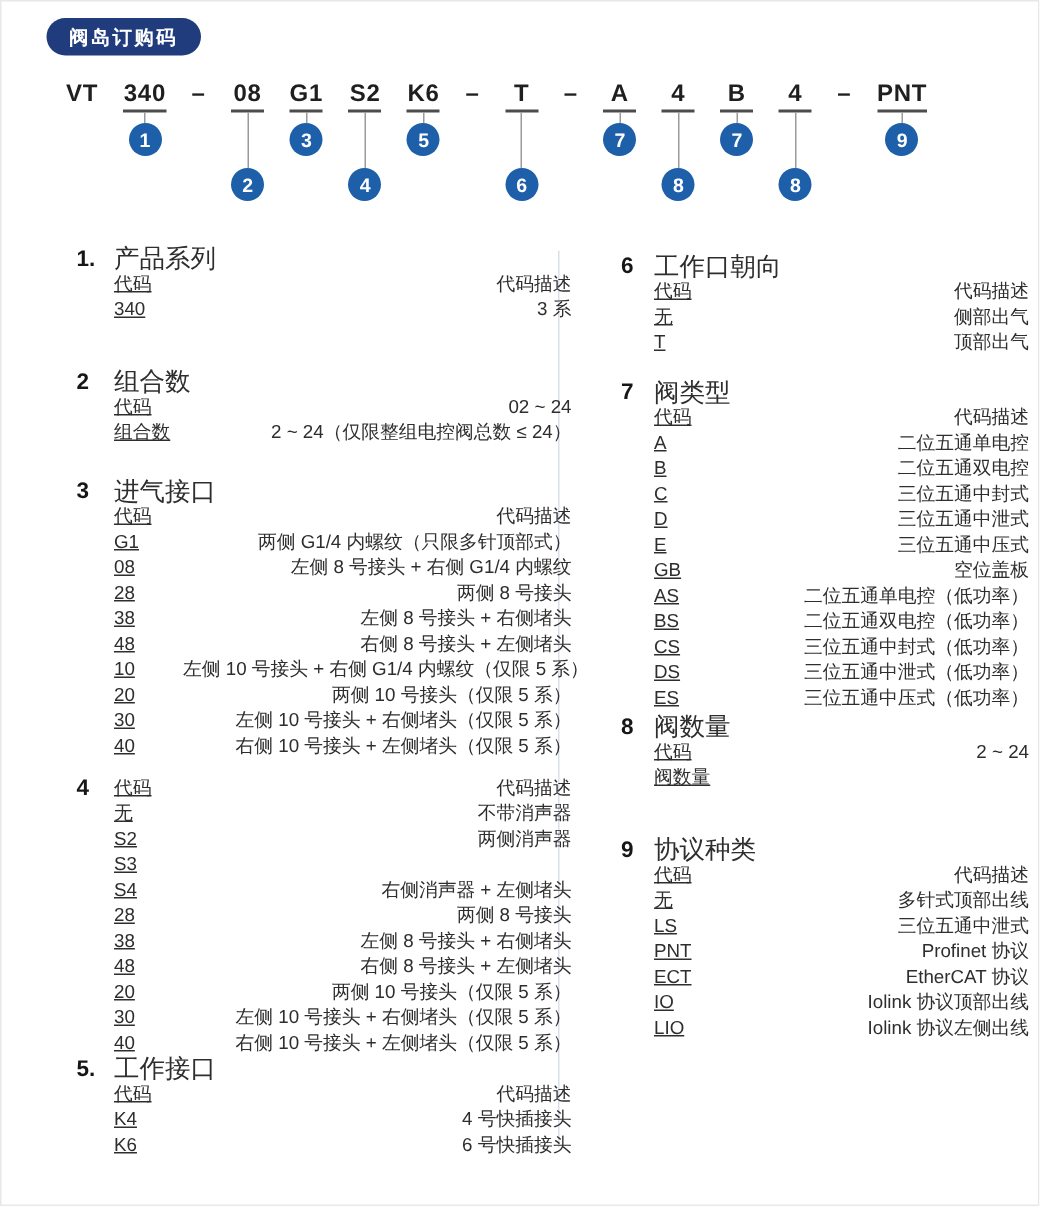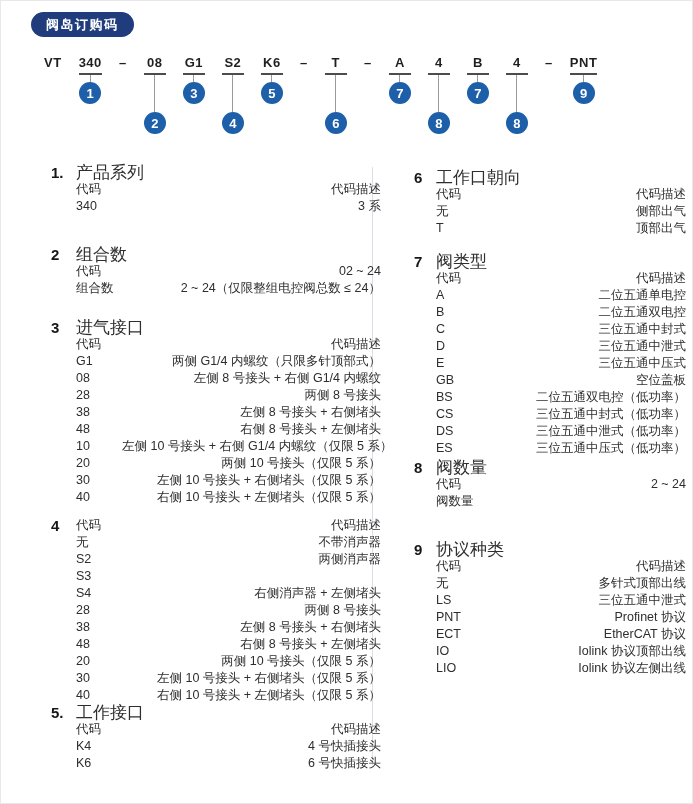--- a/index.html
+++ b/index.html
@@ -23,21 +23,21 @@
     padding:5px 15px; border-radius:14px;
     line-height:15px;
   }
 
   
   .code-line {
     position:absolute; left:40px; top:53px;
     display:flex; align-items:flex-start; gap:11px;
   }
   .seg { display:flex; flex-direction:column; align-items:center; padding:0 3px; min-width:14px; }
-  .seg-text { font-size:13px; font-weight:bold; letter-spacing:0.5px; color:#1f1f1f; line-height:18px; white-space:nowrap; }
+  .seg-text { font-size:16px; font-weight:bold; letter-spacing:0.5px; color:#1f1f1f; line-height:18px; white-space:nowrap; }
   .seg-underline { display:block; width:100%; height:2px; background:#4c4c4c; margin-top:1px; }
   .seg-connector { display:block; width:1px; background:#9a9a9a; }
   .seg.high .seg-connector { height:7px; }
   .seg.low  .seg-connector { height:37px; }
   .seg-circle {
     width:22px; height:22px; border-radius:50%;
     background:#1d5fa9; color:#ffffff;
     font-size:13px; font-weight:bold;
     display:flex; align-items:center; justify-content:center;
     flex:0 0 auto;
@@ -50,21 +50,21 @@
   .col { position:absolute; }
   .col-left  { left:50px;  top:163px; width:330px; }
   .col-right { left:413px; top:168px; width:272px; }
 
   .section { display:flex; }
   .sec-num { flex:0 0 25px; width:25px; font-weight:bold; font-size:15px; line-height:17px; color:#161616; }
   .col-right .sec-num { flex-basis:22px; width:22px; }
   .sec-body { flex:1; min-width:0; }
   .sec-title { font-size:17px; line-height:17px; color:#2e2e2e; }
   .row { display:flex; font-size:12.5px; line-height:17px; white-space:nowrap; }
-  .cell-code { flex:0 0 46px; }
+  .cell-code { flex:0 0 46px;text-decoration:underline; }
   .cell-desc { flex:1;text-align:right; }
 
   .mb31 { margin-bottom:31px; }
   .mb22 { margin-bottom:22px; }
   .mb16 { margin-bottom:16px; }
   .mb11 { margin-bottom:11px; }
   .mb2  { margin-bottom:2px;  }
   .mb0  { margin-bottom:0;    }
 </style>
 </head>
@@ -429,20 +429,24 @@
             <div class="row">
               <span class="cell-code">E</span>
               <span class="cell-desc">三位五通中压式</span>
             </div>
 
             <div class="row">
               <span class="cell-code">GB</span>
               <span class="cell-desc">空位盖板</span>
             </div>
 
+            <div class="row">
+              <span class="cell-code">AS</span>
+              <span class="cell-desc">二位五通单电控（低功率）</span>
+            </div>
 
             <div class="row">
               <span class="cell-code">BS</span>
               <span class="cell-desc">二位五通双电控（低功率）</span>
             </div>
 
             <div class="row">
               <span class="cell-code">CS</span>
               <span class="cell-desc">三位五通中封式（低功率）</span>
             </div>

